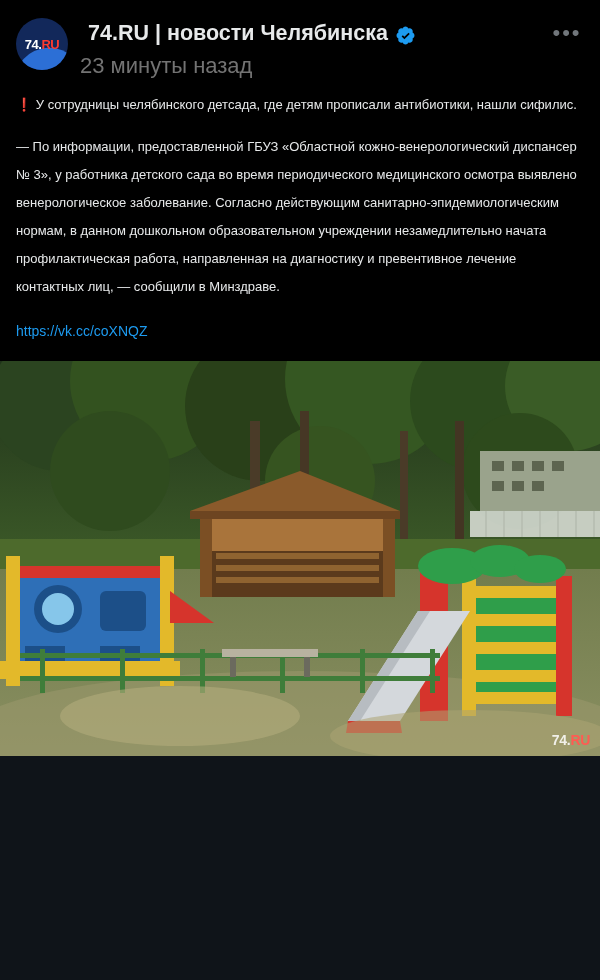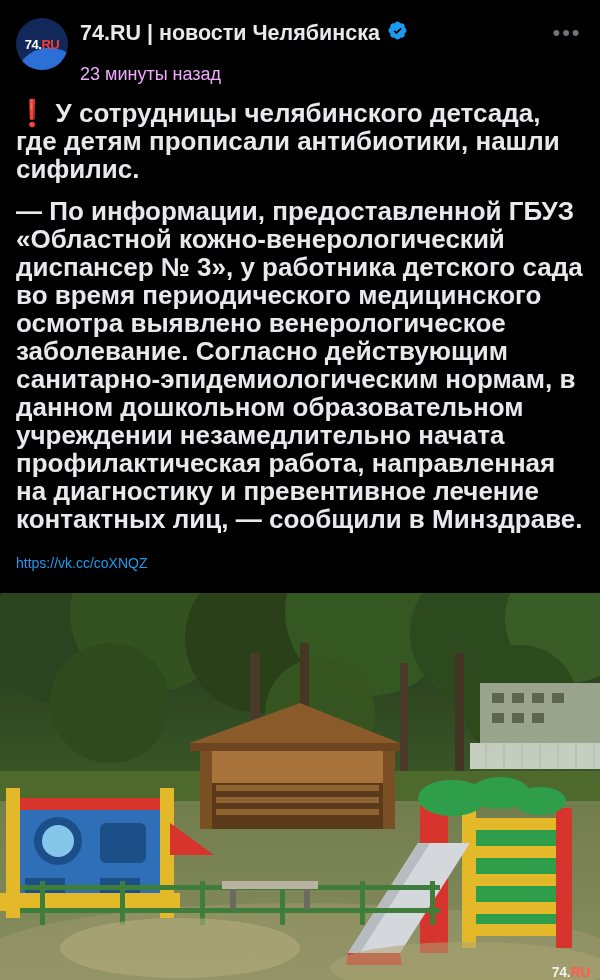--- a/index.html
+++ b/index.html
@@ -62,71 +62,71 @@
   .avatar .logo .ru {
     color: #ff3b30;
   }
   .head-text {
     flex: 1 1 auto;
     min-width: 0;
     padding-top: 2px;
   }
   .name-row {
     display: flex;
-    align-items: flex-start;
+    align-items: flex-end;
     flex-wrap: nowrap;
+    margin-left: 8px;
   }
   .acct-name {
     font-size: 21.5px;
     font-weight: bold;
     color: #e7e9ea;
     line-height: 26px;
     white-space: nowrap;
   }
   .verified {
     margin-left: 7px;
     width: 21px;
     height: 21px;
     flex: 0 0 21px;
     display: inline-flex;
     align-items: center;
     justify-content: center;
   }
   .verified svg { display: block; }
   .timestamp {
-    font-size: 18px;
-    color: #f0abfc;
+    font-size: 22px;
+    color: #737373;
     line-height: 22px;
-    margin-top: 17px;
+    margin-top: 9px;
   }
   .more-btn {
     width: 34px;
     height: 26px;
     flex: 0 0 34px;
     display: flex;
     align-items: center;
     justify-content: center;
     color: #71767b;
     font-size: 22px;
     letter-spacing: 2px;
     line-height: 10px;
     padding-top: 4px;
     cursor: pointer;
   }
   .body {
     padding: 14px 16px 0 16px;
     flex: 0 0 auto;
   }
   .para {
-    font-size: 26px;
+    font-size: 13px;
     line-height: 28px;
     color: #e7e9ea;
     margin: 0 0 14px 0;
     word-wrap: break-word;
-    font-weight: bold;
   }
   .para:last-child { margin-bottom: 0; }
   .warn { color: #e7e9ea; }
   .link {
     color: #1d9bf0;
     text-decoration: none;
     font-size: 14px;
     line-height: 28px;
     display: inline-block;
     margin-top: 2px;

